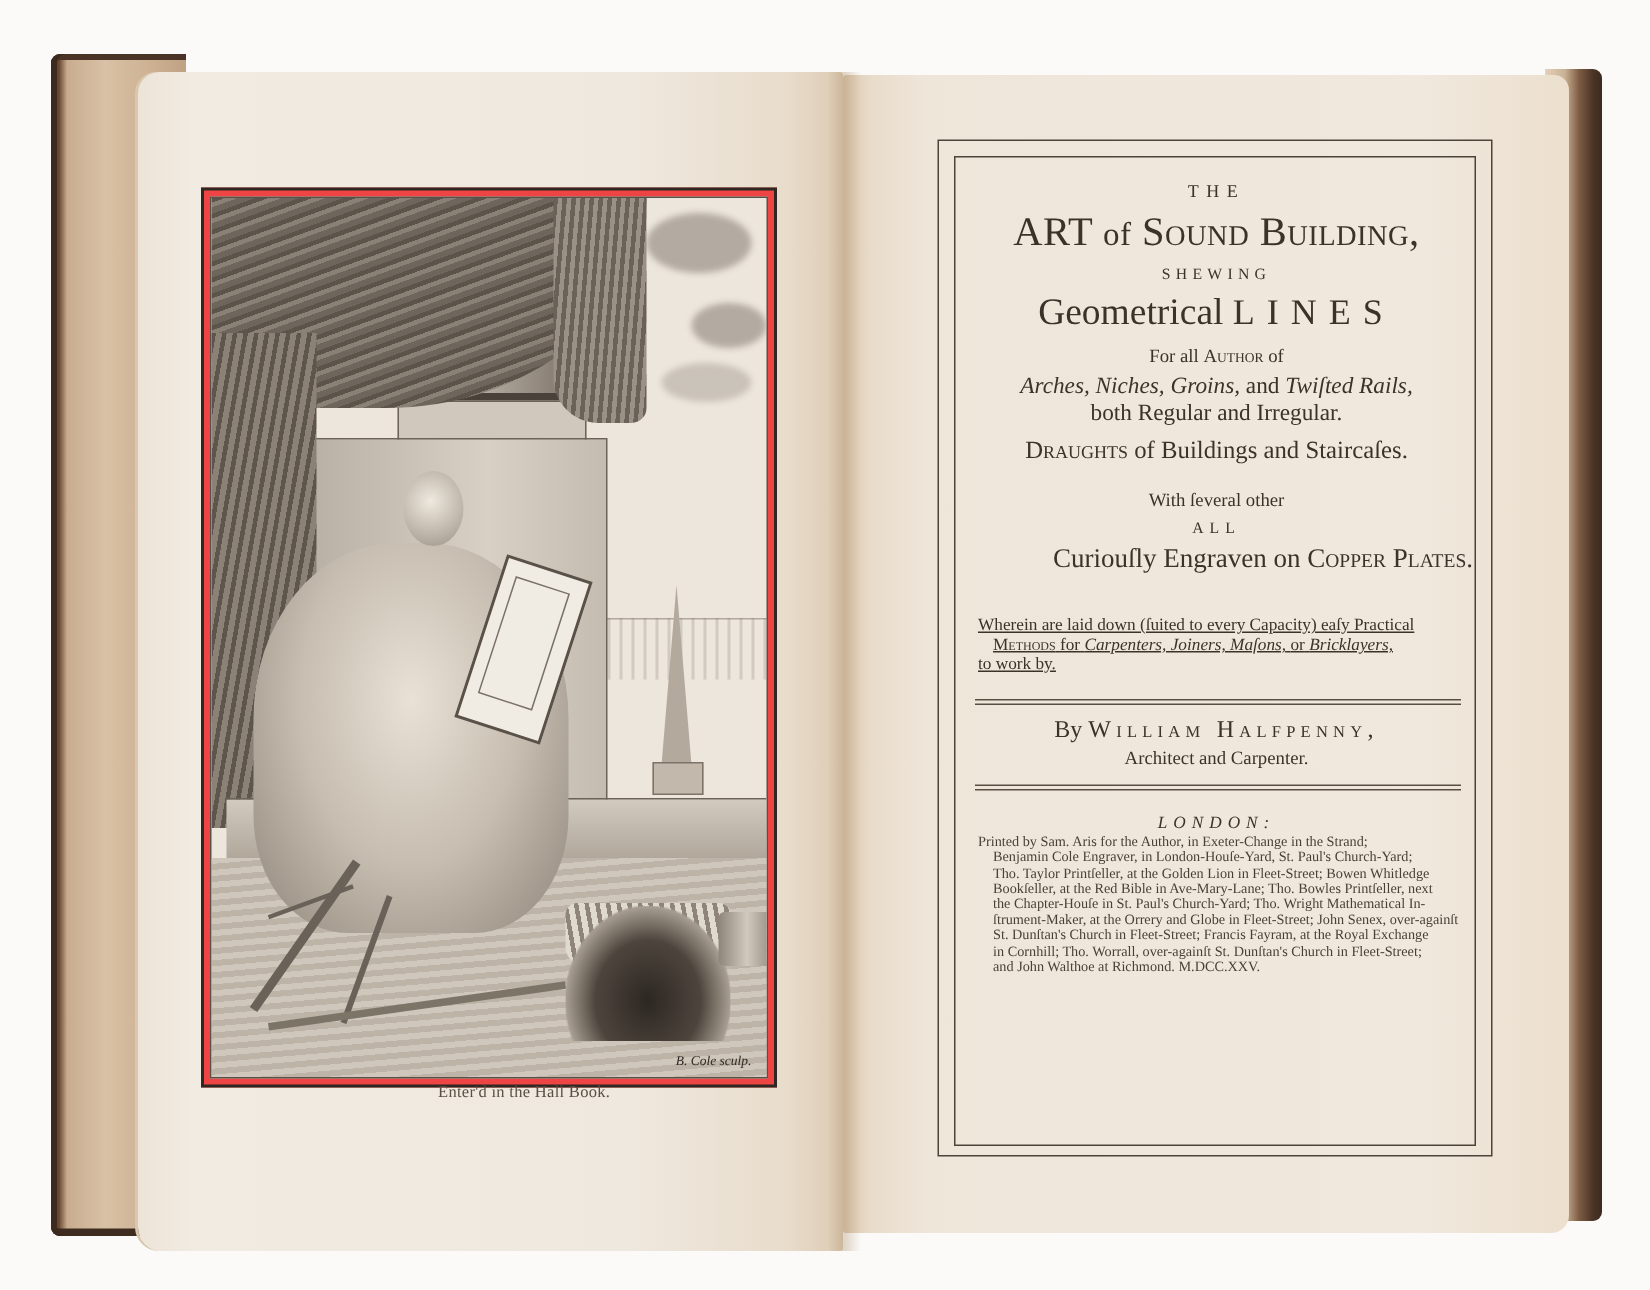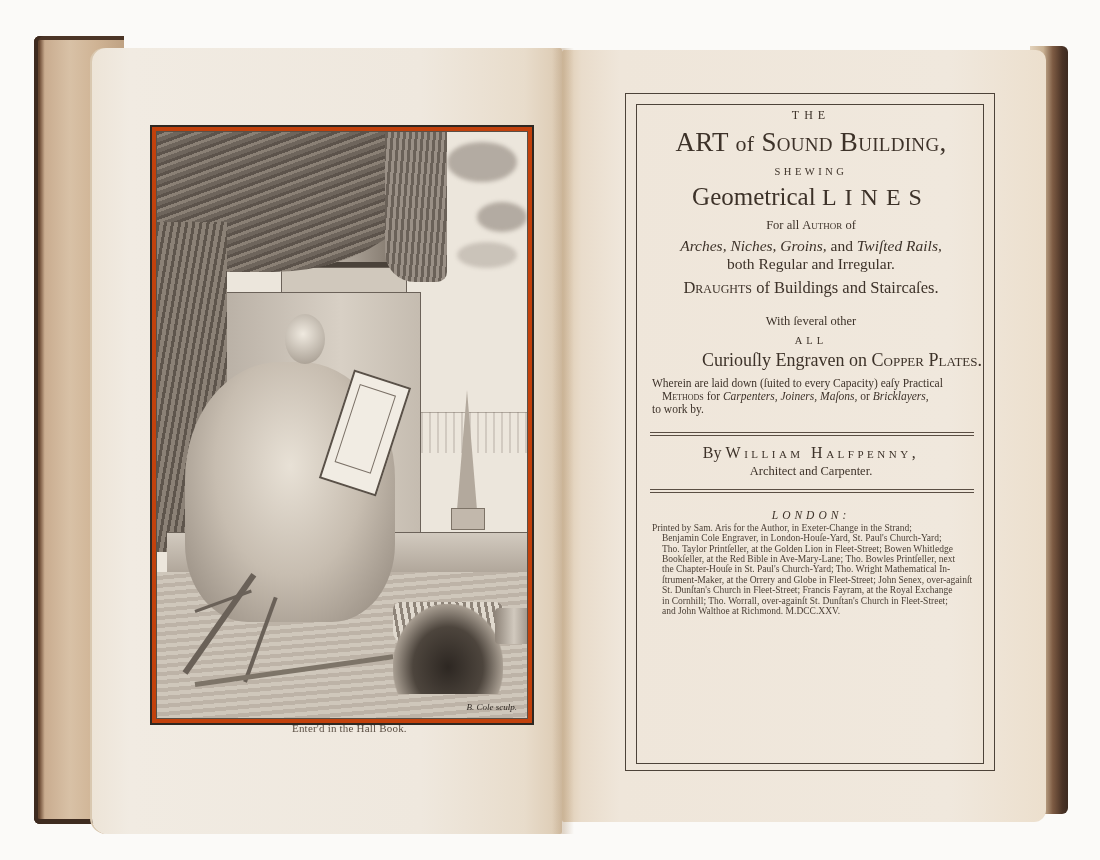--- a/index.html
+++ b/index.html
@@ -32,22 +32,22 @@
     background:linear-gradient(90deg,#dcc8ad 0%,#e9dccb 4%,#efe6da 12%,#f0e8dd 80%,#ecdfcd 100%);
     border-radius:2px 10px 12px 2px;
   }
   .gutter {
     position:absolute; left:552px; top:48px; width:22px; height:786px;
     background:linear-gradient(90deg,rgba(180,150,115,0) 0%,rgba(170,140,105,.35) 50%,rgba(180,150,115,0) 100%);
   }
 
   
   .plate {
-    position:absolute; left:150px; top:125px; width:380px; height:596px;
-    border:2px solid #2e2822; background:#c2410c; overflow:hidden;
+    position:absolute; left:134px; top:125px; width:380px; height:596px;
+    border:2px solid #2e2822; background:#ef4444; overflow:hidden;
   }
   .plate-inner { position:absolute; left:4px; top:4px; right:4px; bottom:4px; border:1px solid #5a5047; overflow:hidden; background:#ece6dc; }
   .sky-cloud { position:absolute; border-radius:50%; background:rgba(110,100,90,.45); filter:blur(2px); }
   .drape {
     position:absolute; left:0; top:0; width:290px; height:140px;
     background:repeating-linear-gradient(160deg,#5c534b 0 3px,#8a8075 3px 6px,#6e655c 6px 10px);
     border-bottom-right-radius:60% 100%;
   }
   .drape-left {
     position:absolute; left:0; top:90px; width:70px; height:330px;
@@ -90,41 +90,41 @@
   .signature {
     position:absolute; right:10px; bottom:6px; font-style:italic; font-size:9px; color:#2f2924;
   }
   .plate-caption {
     position:absolute; left:292px; top:722px; font-size:11px; color:#5b4f44; letter-spacing:.2px;
   }
 
   
   .frame-outer { position:absolute; left:625px; top:93px; width:368px; height:676px; border:1px solid #4d4339; }
   .frame-inner { position:absolute; left:636px; top:104px; width:346px; height:658px; border:1px solid #4d4339; }
-  .title-block { position:absolute; left:640px; top:100px; width:342px; text-align:center; color:#3d3229; }
+  .title-block { position:absolute; left:640px; top:112px; width:342px; text-align:center; color:#3d3229; }
   .tl { display:block; white-space:nowrap; }
   .sc { font-variant:small-caps; }
   .t-the { font-size:12px; letter-spacing:5px; margin-top:8px; }
   .t-art { font-size:27px; margin-top:4px; letter-spacing:.3px; }
   .t-art .sc { font-size:27px; }
   .t-dem { font-size:12.5px; margin-top:8px; }
   .t-geo { font-size:22px; margin-top:5px; }
   .t-geo .caps { letter-spacing:2px; font-size:20px; }
   .t-shew { font-size:10.5px; letter-spacing:3.5px; margin-top:8px; }
   .t-lines { font-size:25px; margin-top:6px; }
   .t-lines .spaced { letter-spacing:8px; font-size:24px; }
   .t-kinds { font-size:12.5px; margin-top:7px; }
   .t-arches { font-size:15.5px; margin-top:4px; }
   .t-arches i { font-style:italic; }
   .t-both { font-size:15.5px; margin-top:0px; }
   .t-with { font-size:12.5px; margin-top:16px; }
   .t-draughts { font-size:16.5px; margin-top:5px; }
   .t-all { font-size:10.5px; letter-spacing:4px; margin-top:6px; }
   .t-curious { font-size:18px; margin-top:4px;text-align:right; }
-  .t-wherein { font-size:11.5px; text-align:left; margin:6px 10px 0 12px; line-height:1.12; white-space:normal; }
+  .t-wherein { font-size:11.5px; text-align:left; margin:28px 10px 0 12px; line-height:1.12; white-space:normal;text-decoration:underline; }
   .t-wherein .ind { padding-left:10px; display:block; }
   .rule-double { height:0; border-top:1px solid #5a4e43; border-bottom:1px solid #5a4e43; height:2px; margin:16px 8px 0 10px; }
   .t-by { font-size:16px; margin-top:8px; }
   .t-by .spaced { letter-spacing:3.5px; }
   .t-architect { font-size:12.5px; margin-top:2px; }
   .t-london { font-style:italic; font-size:11.5px; letter-spacing:4px; margin-top:16px; }
   .imprint { font-size:9.5px; text-align:left; margin:2px 6px 0 12px; line-height:1.1; color:#4a3f35; }
   .imprint .ind { display:block; padding-left:10px; }
 </style>
 </head>

